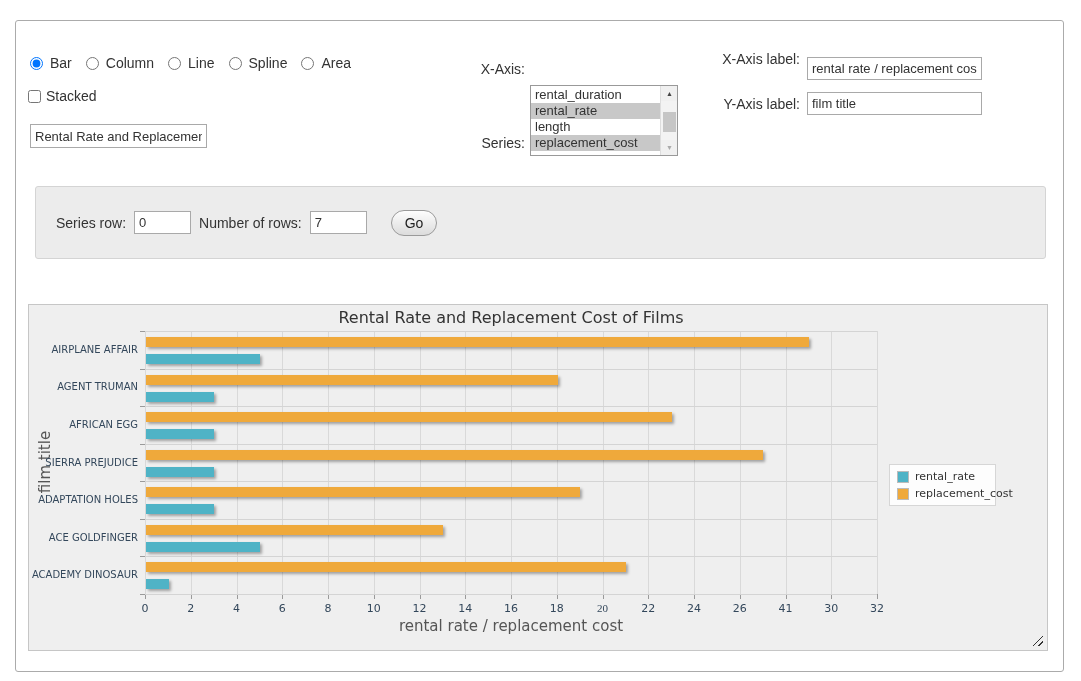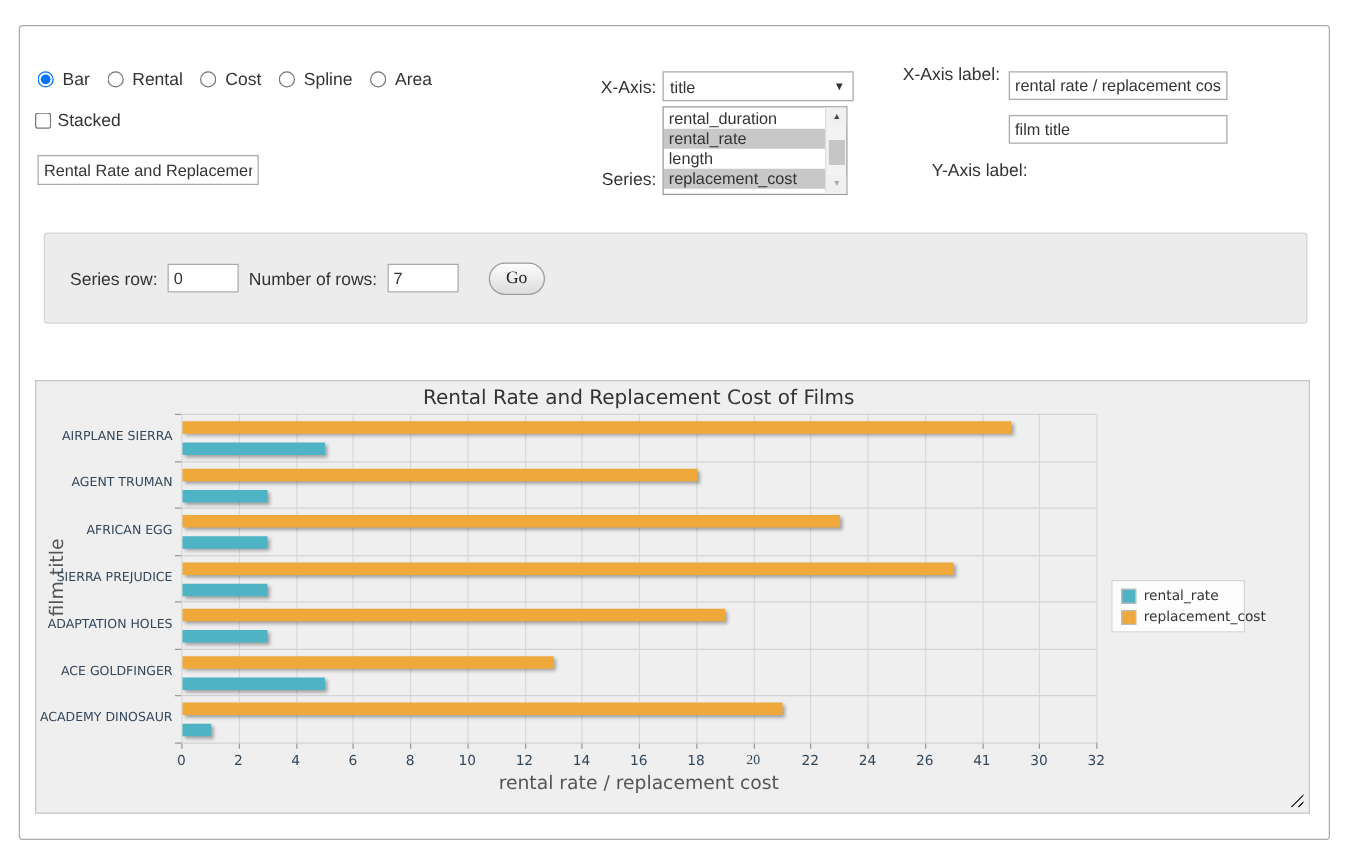--- a/index.html
+++ b/index.html
@@ -43,21 +43,21 @@
   .axis-caption { position:absolute; width:82px; text-align:right; font-size:14px; color:#333; }
   .axis-input { position:absolute; left:807px; width:175px; height:23px; }
 
   
   .rows-panel { position:absolute; left:35px; top:186px; width:1011px; height:73px;
                 background:#ececec; border:1px solid #d4d4d4; border-radius:3px;
                 display:flex; align-items:center; padding-left:20px; font-size:14px; }
   .rows-panel input { width:57px; height:23px; margin:0 8px; }
   .go-btn { margin-left:16px; height:26px; padding:0 13px; font-size:14px; color:#222;
             background:linear-gradient(#fdfdfd,#dcdcdc); border:1px solid #9a9a9a; border-radius:13px;
-            font-family:Liberation Serif, serif; cursor:pointer; }
+            font-family:Liberation Sans, sans-serif; cursor:pointer; }
 
   
   .chart-box { position:absolute; left:28px; top:304px; width:1020px; height:347px;
                background:#efefef; border:1px solid #c6c6c6; }
   .chart-title { position:absolute; left:116px; top:3px; width:732px; text-align:center;
                  font-size:16px; color:#333; font-family:"DejaVu Sans",sans-serif; }
   .vline { position:absolute; width:1px; background:#d9d9d9; }
   .hline { position:absolute; height:1px; background:#d4d4d4; }
   .tickmark { position:absolute; background:#9a9a9a; }
   .bar { position:absolute; box-shadow:2px 2px 3px rgba(0,0,0,0.33); }
@@ -82,61 +82,57 @@
 </head>
 <body>
 
 <div id="app">
   <div class="fieldset"></div>
 
   <div class="radio-row">
     <input type="radio" name="charttype" checked="" style="">
     <span>Bar</span>
     <input type="radio" name="charttype" style="">
-    <span>Rental</span>
-    <input type="radio" name="charttype" style="">
-    <span>Cost</span>
+    <span>Column</span>
+    <input type="radio" name="charttype" style="">
+    <span>Line</span>
     <input type="radio" name="charttype" style="">
     <span>Spline</span>
     <input type="radio" name="charttype" style="">
     <span>Area</span>
   </div>
 
   <div class="check-row">
     <input type="checkbox" style="">
     <span>Stacked</span>
   </div>
 
   <input type="text" class="title-input" value="Rental Rate and Replacement Cost of Films" style="">
 
   <div class="ctl-label axis-caption" style="left:443px; top:61px;">X-Axis:</div>
-  <div class="select-box">
-    <span class="sel-text">title</span>
-    <span class="sel-arrow">▼</span>
-  </div>
 
   <div class="ctl-label axis-caption" style="left:443px; top:135px;">Series:</div>
   <div class="listbox">
     <div class="opts" id="series-opts">
         <div class="opt">rental_duration</div>
         <div class="opt sel">rental_rate</div>
         <div class="opt">length</div>
         <div class="opt sel">replacement_cost</div>
       </div>
     <div class="lb-scroll">
       <div class="lb-btn up">▲</div>
       <div class="lb-thumb"></div>
       <div class="lb-btn down">▼</div>
     </div>
   </div>
 
   <div class="ctl-label axis-caption" style="left:718px; top:51px;">X-Axis label:</div>
   <input type="text" class="axis-input" style="top: 57px;" value="rental rate / replacement cost">
 
-  <div class="ctl-label axis-caption" style="left:740px; top:96px;margin-top:32px;">Y-Axis label:</div>
+  <div class="ctl-label axis-caption" style="left:718px; top:96px;">Y-Axis label:</div>
   <input type="text" class="axis-input" style="top: 92px;" value="film title">
 
   <div class="rows-panel">
     <span>Series row:</span>
     <input type="text" value="0" style="">
     <span>Number of rows:</span>
     <input type="text" value="7" style="">
     <button class="go-btn">Go</button>
   </div>
 
@@ -215,21 +211,21 @@
       <div class="hline" style="left: 116px; top: 138.714px; width: 732px;"></div>
       <div class="tickmark" style="left: 111px; top: 138.714px; width: 5px; height: 1px;"></div>
       <div class="hline" style="left: 116px; top: 176.286px; width: 732px;"></div>
       <div class="tickmark" style="left: 111px; top: 176.286px; width: 5px; height: 1px;"></div>
       <div class="hline" style="left: 116px; top: 213.857px; width: 732px;"></div>
       <div class="tickmark" style="left: 111px; top: 213.857px; width: 5px; height: 1px;"></div>
       <div class="hline" style="left: 116px; top: 251.429px; width: 732px;"></div>
       <div class="tickmark" style="left: 111px; top: 251.429px; width: 5px; height: 1px;"></div>
       <div class="hline" style="left: 116px; top: 289px; width: 732px;"></div>
       <div class="tickmark" style="left: 111px; top: 289px; width: 5px; height: 1px;"></div>
-      <div class="cat-label" style="top: 38.7857px;">AIRPLANE SIERRA</div>
+      <div class="cat-label" style="top: 38.7857px;">AIRPLANE AFFAIR</div>
       <div class="bar" style="left: 117px; top: 32px; width: 663.146px; height: 10px; background: rgb(239, 169, 59);"></div>
       <div class="bar" style="left: 117px; top: 49px; width: 114.146px; height: 10px; background: rgb(79, 179, 198);"></div>
       <div class="cat-label" style="top: 76.3571px;">AGENT TRUMAN</div>
       <div class="bar" style="left: 117px; top: 69.5714px; width: 411.521px; height: 10px; background: rgb(239, 169, 59);"></div>
       <div class="bar" style="left: 117px; top: 86.5714px; width: 68.3963px; height: 10px; background: rgb(79, 179, 198);"></div>
       <div class="cat-label" style="top: 113.929px;">AFRICAN EGG</div>
       <div class="bar" style="left: 117px; top: 107.143px; width: 525.896px; height: 10px; background: rgb(239, 169, 59);"></div>
       <div class="bar" style="left: 117px; top: 124.143px; width: 68.3963px; height: 10px; background: rgb(79, 179, 198);"></div>
       <div class="cat-label" style="top: 151.5px;">SIERRA PREJUDICE</div>
       <div class="bar" style="left: 117px; top: 144.714px; width: 617.396px; height: 10px; background: rgb(239, 169, 59);"></div>

